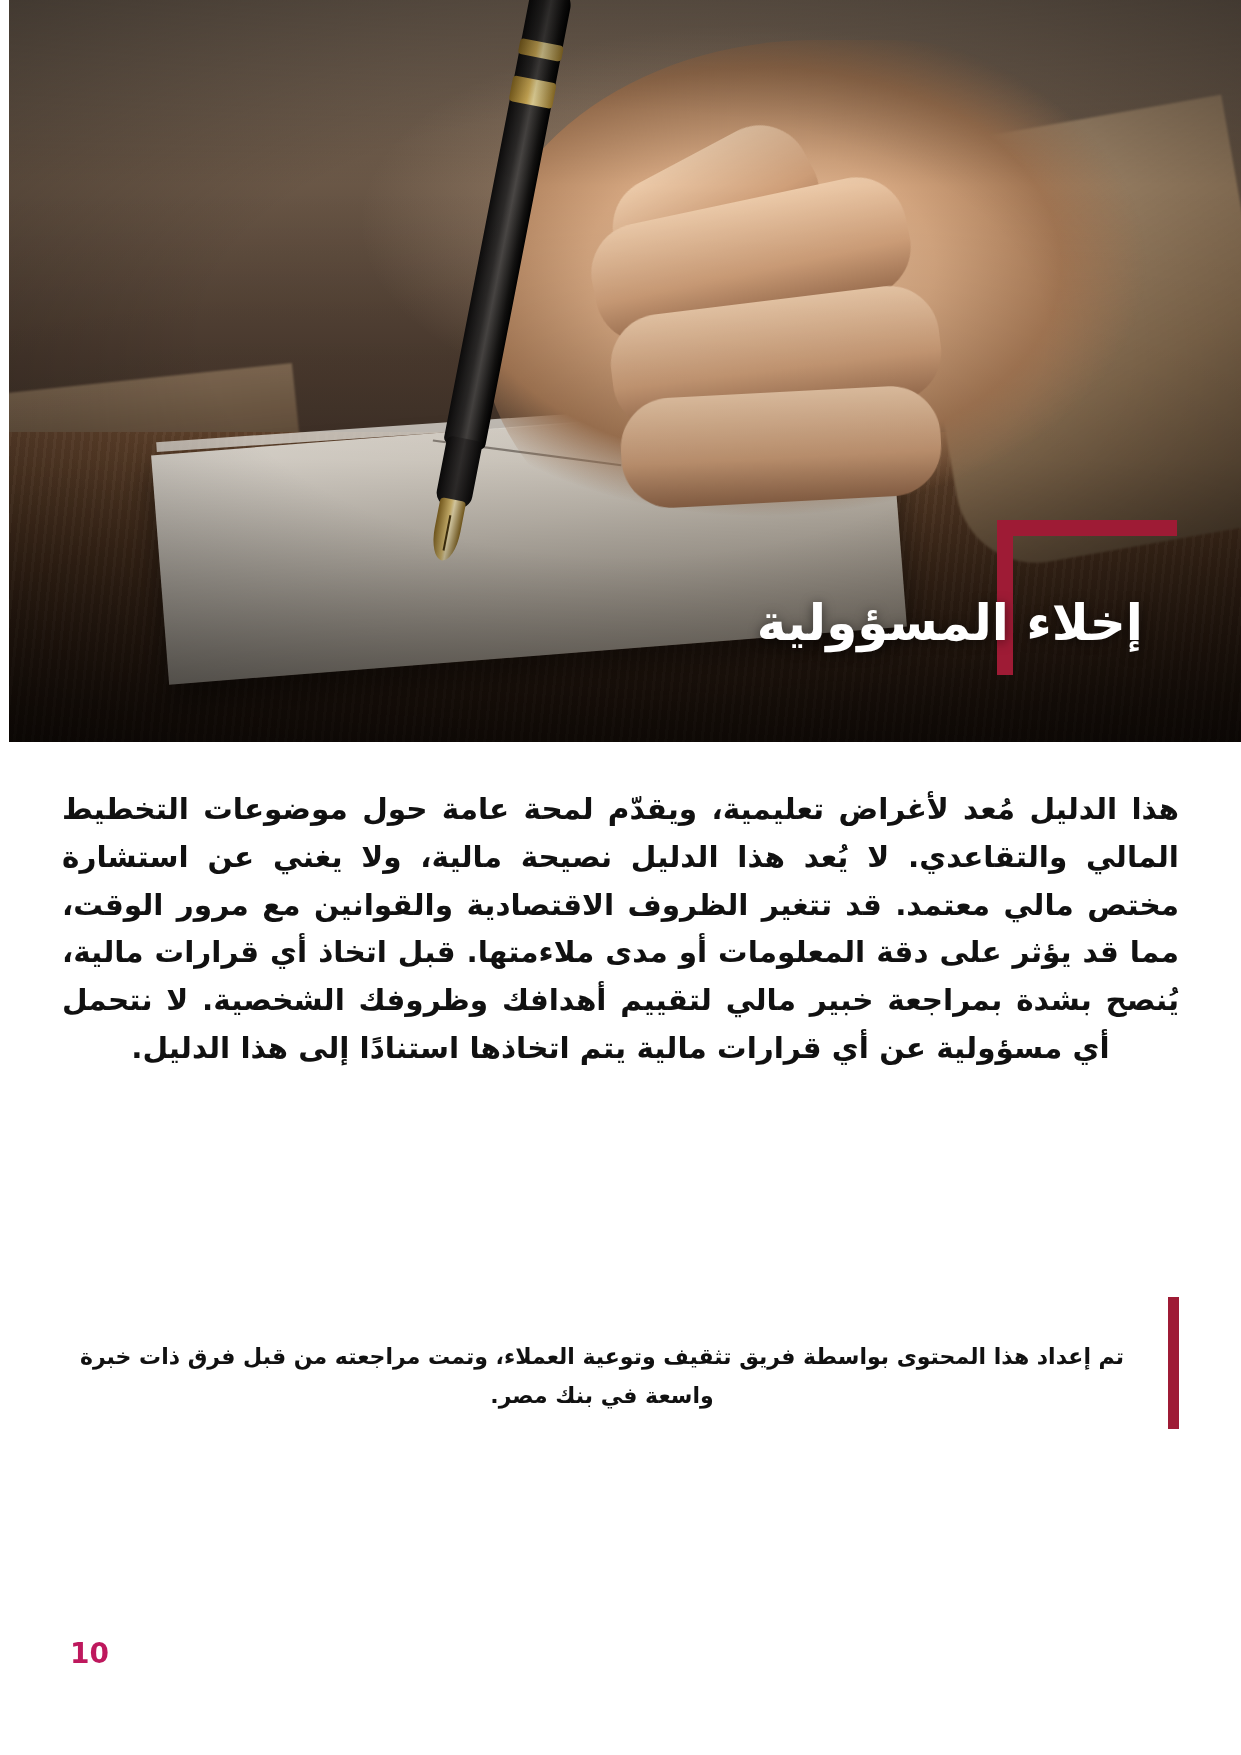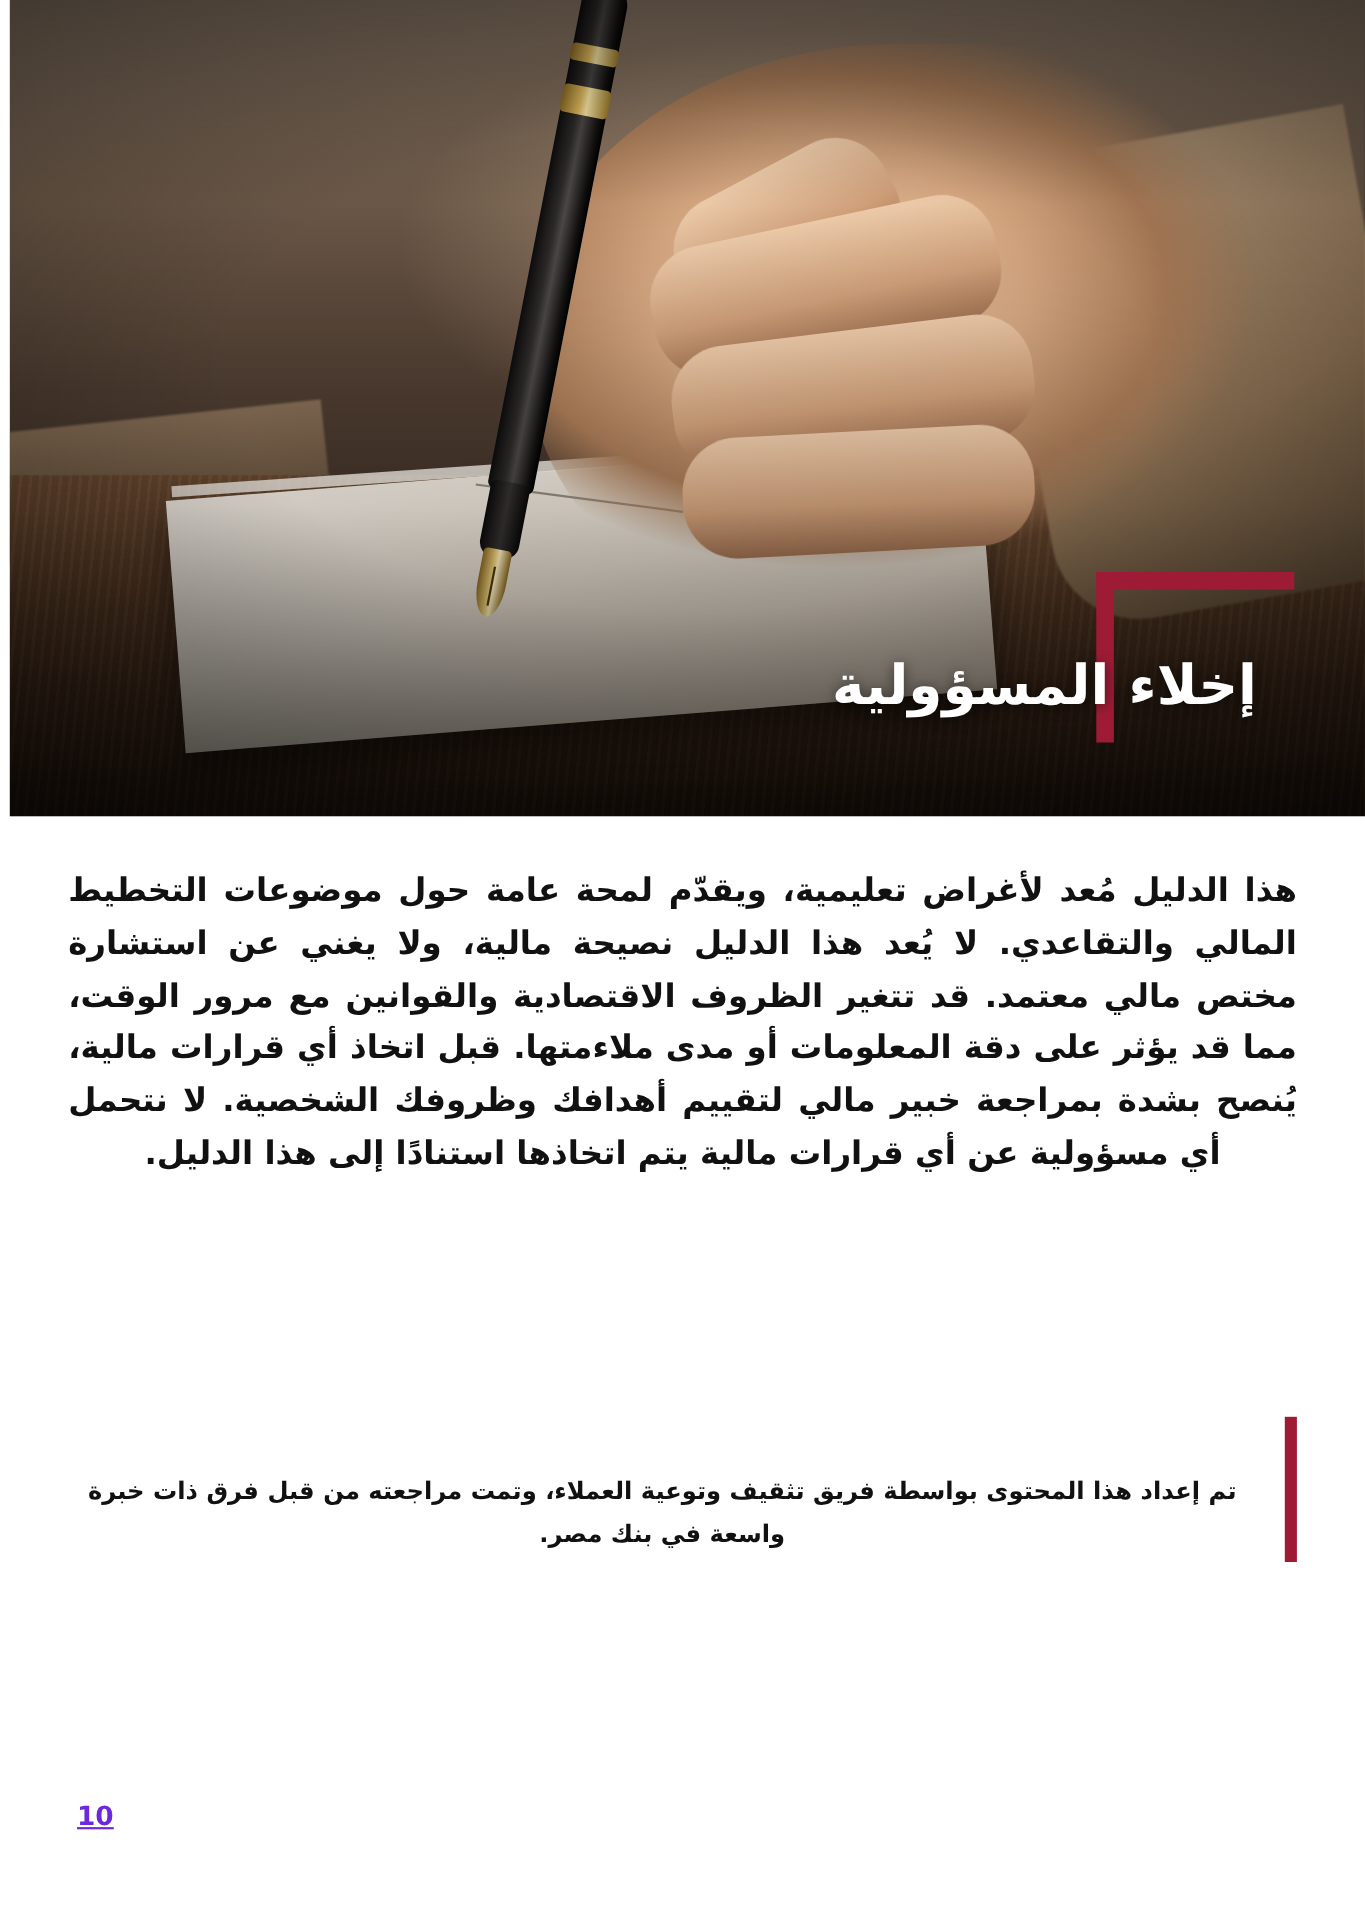--- a/index.html
+++ b/index.html
@@ -217,21 +217,21 @@
   }
 
   
   .note-wrap {
     position: absolute;
     top: 1288px;
     right: 62px;
     width: 1117px;
     display: flex;
     flex-direction: row;
-    align-items: flex-start;
+    align-items: center;
     gap: 26px;
     direction: rtl;
   }
   .note-bar {
     width: 11px;
     min-height: 132px;
     background: #9e1b35;
     flex: 0 0 auto;
   }
   .note-text {
@@ -243,25 +243,24 @@
     text-align: center;
     direction: rtl;
     padding-top: 28px;
   }
 
   
   .page-number {
     position: absolute;
     left: 70px;
     top: 1637px;
-    color: #6d28d9;
-    font-size: 24px;
+    color: #be185d;
+    font-size: 28px;
     font-weight: 700;
     direction: ltr;
-    text-decoration: underline;
   }
 </style>
 </head>
 <body>
 
 <div class="hero">
   <div class="hero-photo"></div>
   <div class="hero-book"></div>
   <div class="hero-table"></div>
   <div class="hero-paper">

